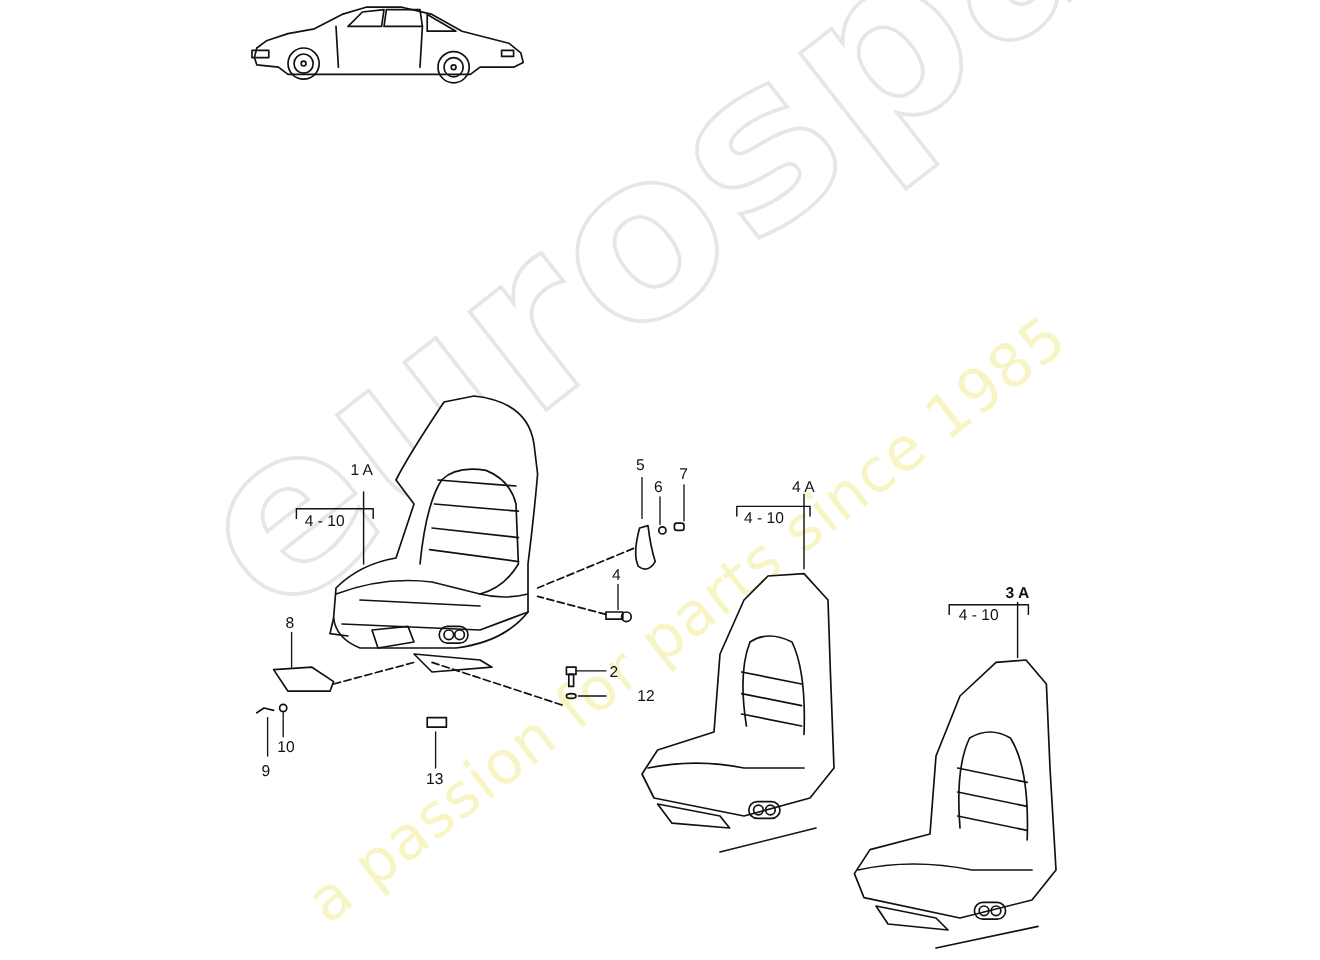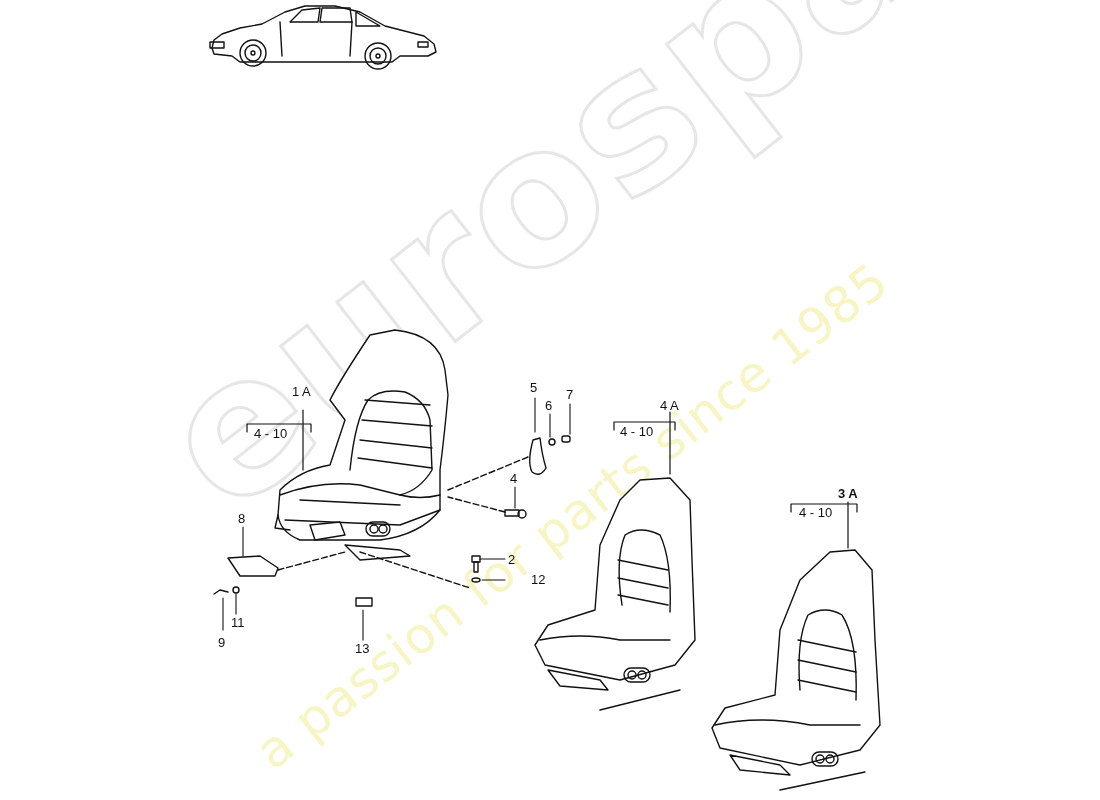--- a/index.html
+++ b/index.html
@@ -139,16 +139,16 @@
 <div class="lbl" style="left:620px;top:425px;">4 - 10</div>
 <div class="lbl" style="left:838px;top:487px;font-weight:bold;">3 A</div>
 <div class="lbl" style="left:799px;top:506px;">4 - 10</div>
 
 <div class="lbl" style="left:510px;top:472px;">4</div>
 <div class="lbl" style="left:530px;top:381px;">5</div>
 <div class="lbl" style="left:545px;top:399px;">6</div>
 <div class="lbl" style="left:566px;top:388px;">7</div>
 <div class="lbl" style="left:238px;top:512px;">8</div>
 <div class="lbl" style="left:218px;top:636px;">9</div>
-<div class="lbl" style="left:231px;top:616px;">11</div>
+<div class="lbl" style="left:231px;top:616px;">10</div>
 <div class="lbl" style="left:508px;top:553px;">2</div>
 <div class="lbl" style="left:508px;top:573px;margin-left:23px;">12</div>
 <div class="lbl" style="left:355px;top:642px;">13</div>
 
 </body></html>

